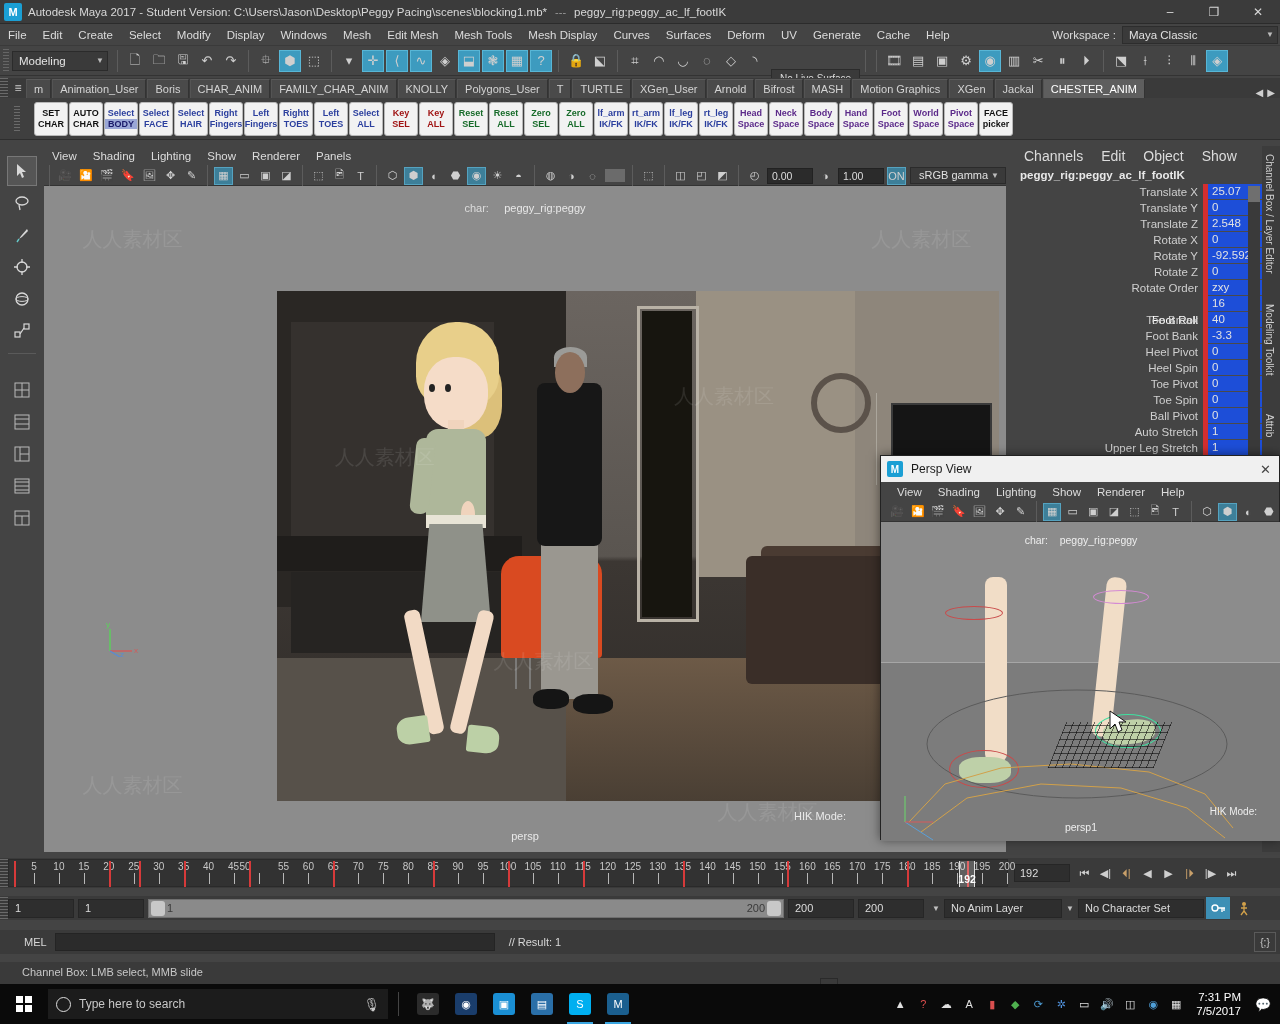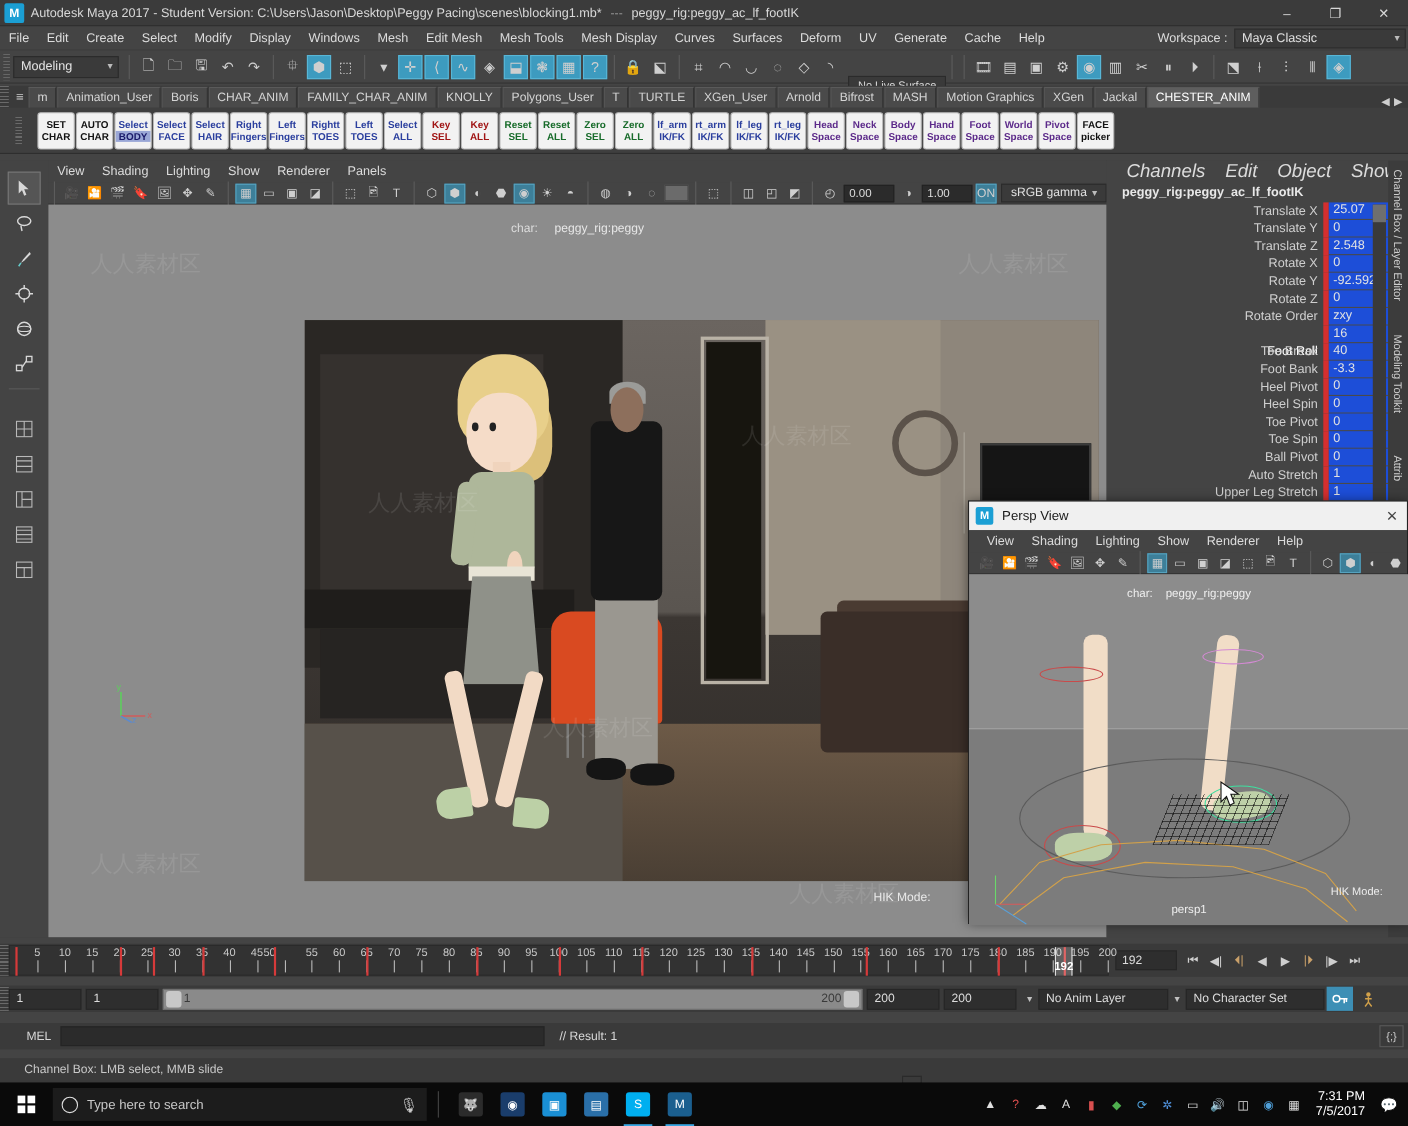--- a/index.html
+++ b/index.html
@@ -229,21 +229,21 @@
   .t-legB { position:absolute; left:54%; top:64%; width:10%; height:28%; background:#f2dac5;
             transform: rotate(14deg); border-radius:6px; }
   .t-shoeF { position:absolute; left:12%; top:88%; width:20%; height:6%; background:#bcd0a6; border-radius:40% 10% 10% 40%; transform: rotate(-8deg); }
   .t-shoeB { position:absolute; left:56%; top:90%; width:20%; height:6%; background:#bcd0a6; border-radius:10% 40% 40% 10%; transform: rotate(6deg); }
 
   .wm { position:absolute; color: rgba(255,255,255,.10); font-size: 20px; pointer-events:none; }
 
   
   .chbox { position: absolute; left: 1006px; top: 146px; width: 256px; height: 706px; background: #444; }
   .chbox-menu { height: 20px; display: flex; align-items: center; background: #444; padding-left: 10px; gap: 2px; }
-  .chbox-menu span { padding: 0 8px; font-size: 17px; color: #dcdcdc; line-height: 20px; font-style: italic; }
+  .chbox-menu span { padding: 0 8px; font-size: 14px; color: #dcdcdc; line-height: 20px; }
   .chbox-title { font-size: 11.5px; font-weight: bold; color: #e8e8e8; padding: 3px 0 3px 14px; }
   .chrow { display: flex; height: 16px; align-items: stretch; }
   .chrow .lbl { flex: 1; text-align: right; padding-right: 5px; font-size: 11.5px; color: #cfcfcf; line-height: 16px; }
   .chrow .bar { width: 5px; background: #d42f2f; }
   .chrow .val { width: 54px; background: #1d4ed8; border-bottom: 1px solid #4a4a4a; font-size: 11.5px;
                 color: #e2e2e2; padding-left: 4px; line-height: 15px; }
   .chrow.sel .lbl { background: #3f8fd0; color: #fff; margin-top: 16px; }
   .chbox-scroll { position: absolute; right: 2px; top: 40px; width: 12px; height: 410px; background: #3a3a3a; }
   .chbox-thumb { width: 12px; height: 16px; background: #6f6f6f; }
 
@@ -783,20 +783,21 @@
             <line x1="6" y1="34" x2="6" y2="12" stroke="#5bd15b" stroke-width="1.4"></line>
             <line x1="6" y1="34" x2="28" y2="34" stroke="#d15b5b" stroke-width="1.4"></line>
             <line x1="6" y1="34" x2="16" y2="40" stroke="#5b8bd1" stroke-width="1.4"></line>
             <text x="2" y="10" fill="#5bd15b" font-size="8">y</text>
             <text x="30" y="36" fill="#d15b5b" font-size="8">x</text>
             <text x="16" y="40" fill="#5b8bd1" font-size="8">z</text>
           </svg>
         </div>
 
         <div class="vp-hik">HIK Mode:</div>
+        <div class="vp-cam">persp</div>
         <div class="wm" style="left:4%;top:6%">人人素材区</div>
         <div class="wm" style="left:86%;top:6%">人人素材区</div>
         <div class="wm" style="left:4%;top:88%">人人素材区</div>
         <div class="wm" style="left:70%;top:92%">人人素材区</div>
       </div>
     </div>
   </div>
 
   <div class="chbox">
     <div class="chbox-menu">

